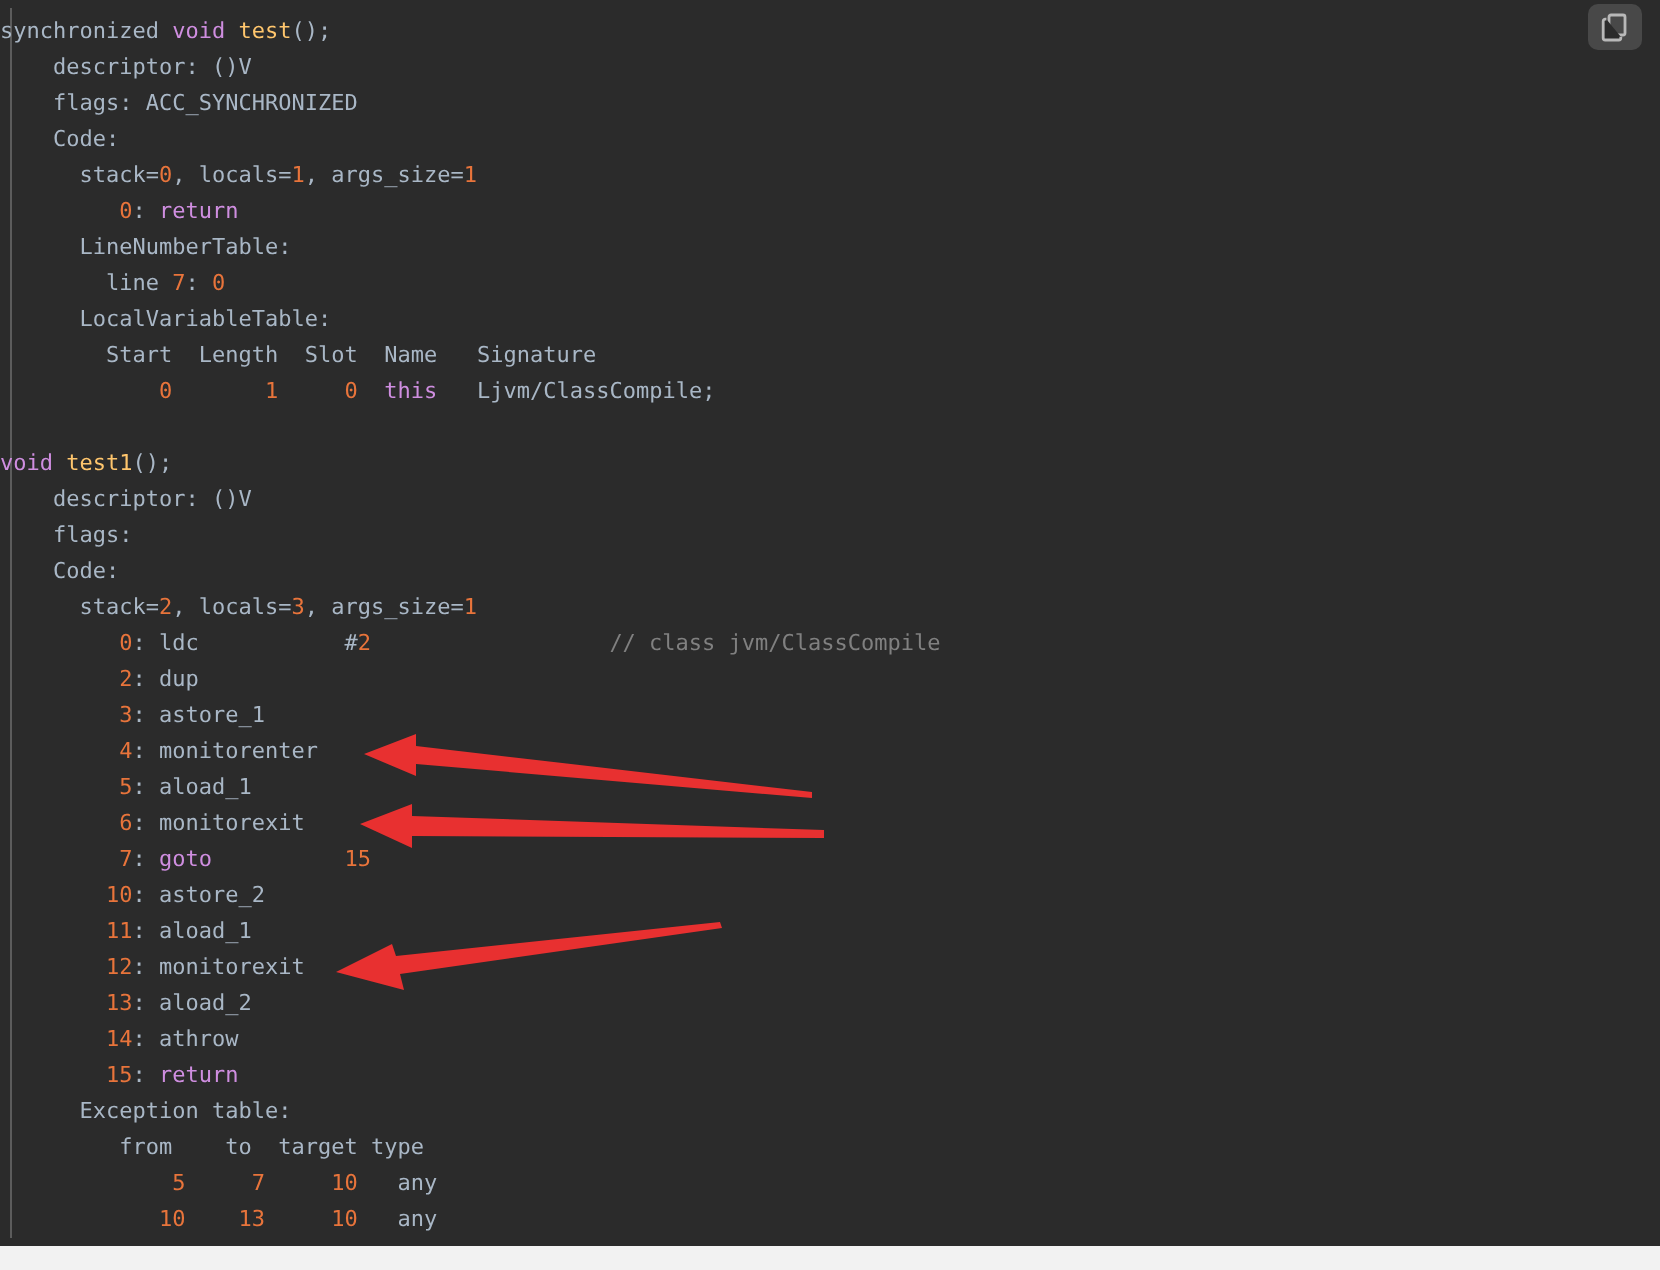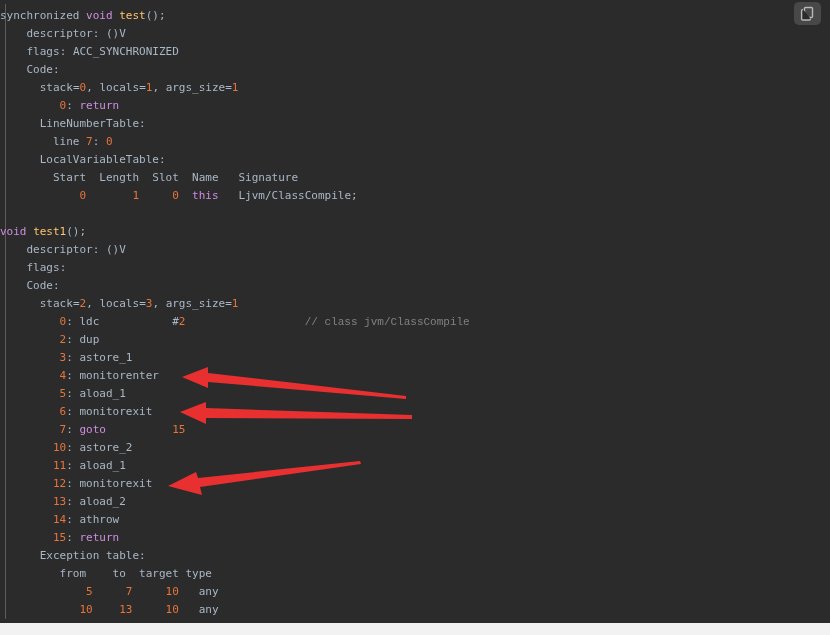--- a/index.html
+++ b/index.html
@@ -75,21 +75,21 @@
     color: #a9b7c6;
     -webkit-font-smoothing: antialiased;
   }
   .ln { display: block; height: 18px; }
   .blank { display: block; height: 18px; }         
   .mod  { color: #a9b7c6; }         
   .type { color: #cf8ee0; }         
   .mth  { color: #ffc66d; }         
   .num  { color: #e8743b; }         
   .plain{ color: #a9b7c6; }
-  .cmt  { color: #808080; font-family: Liberation Mono, monospace; }
+  .cmt  { color: #808080; }
 
   
   #arrows {
     position: absolute;
     left: 0;
     top: 0;
     width: 830px;
     height: 635px;
     pointer-events: none;
   }

